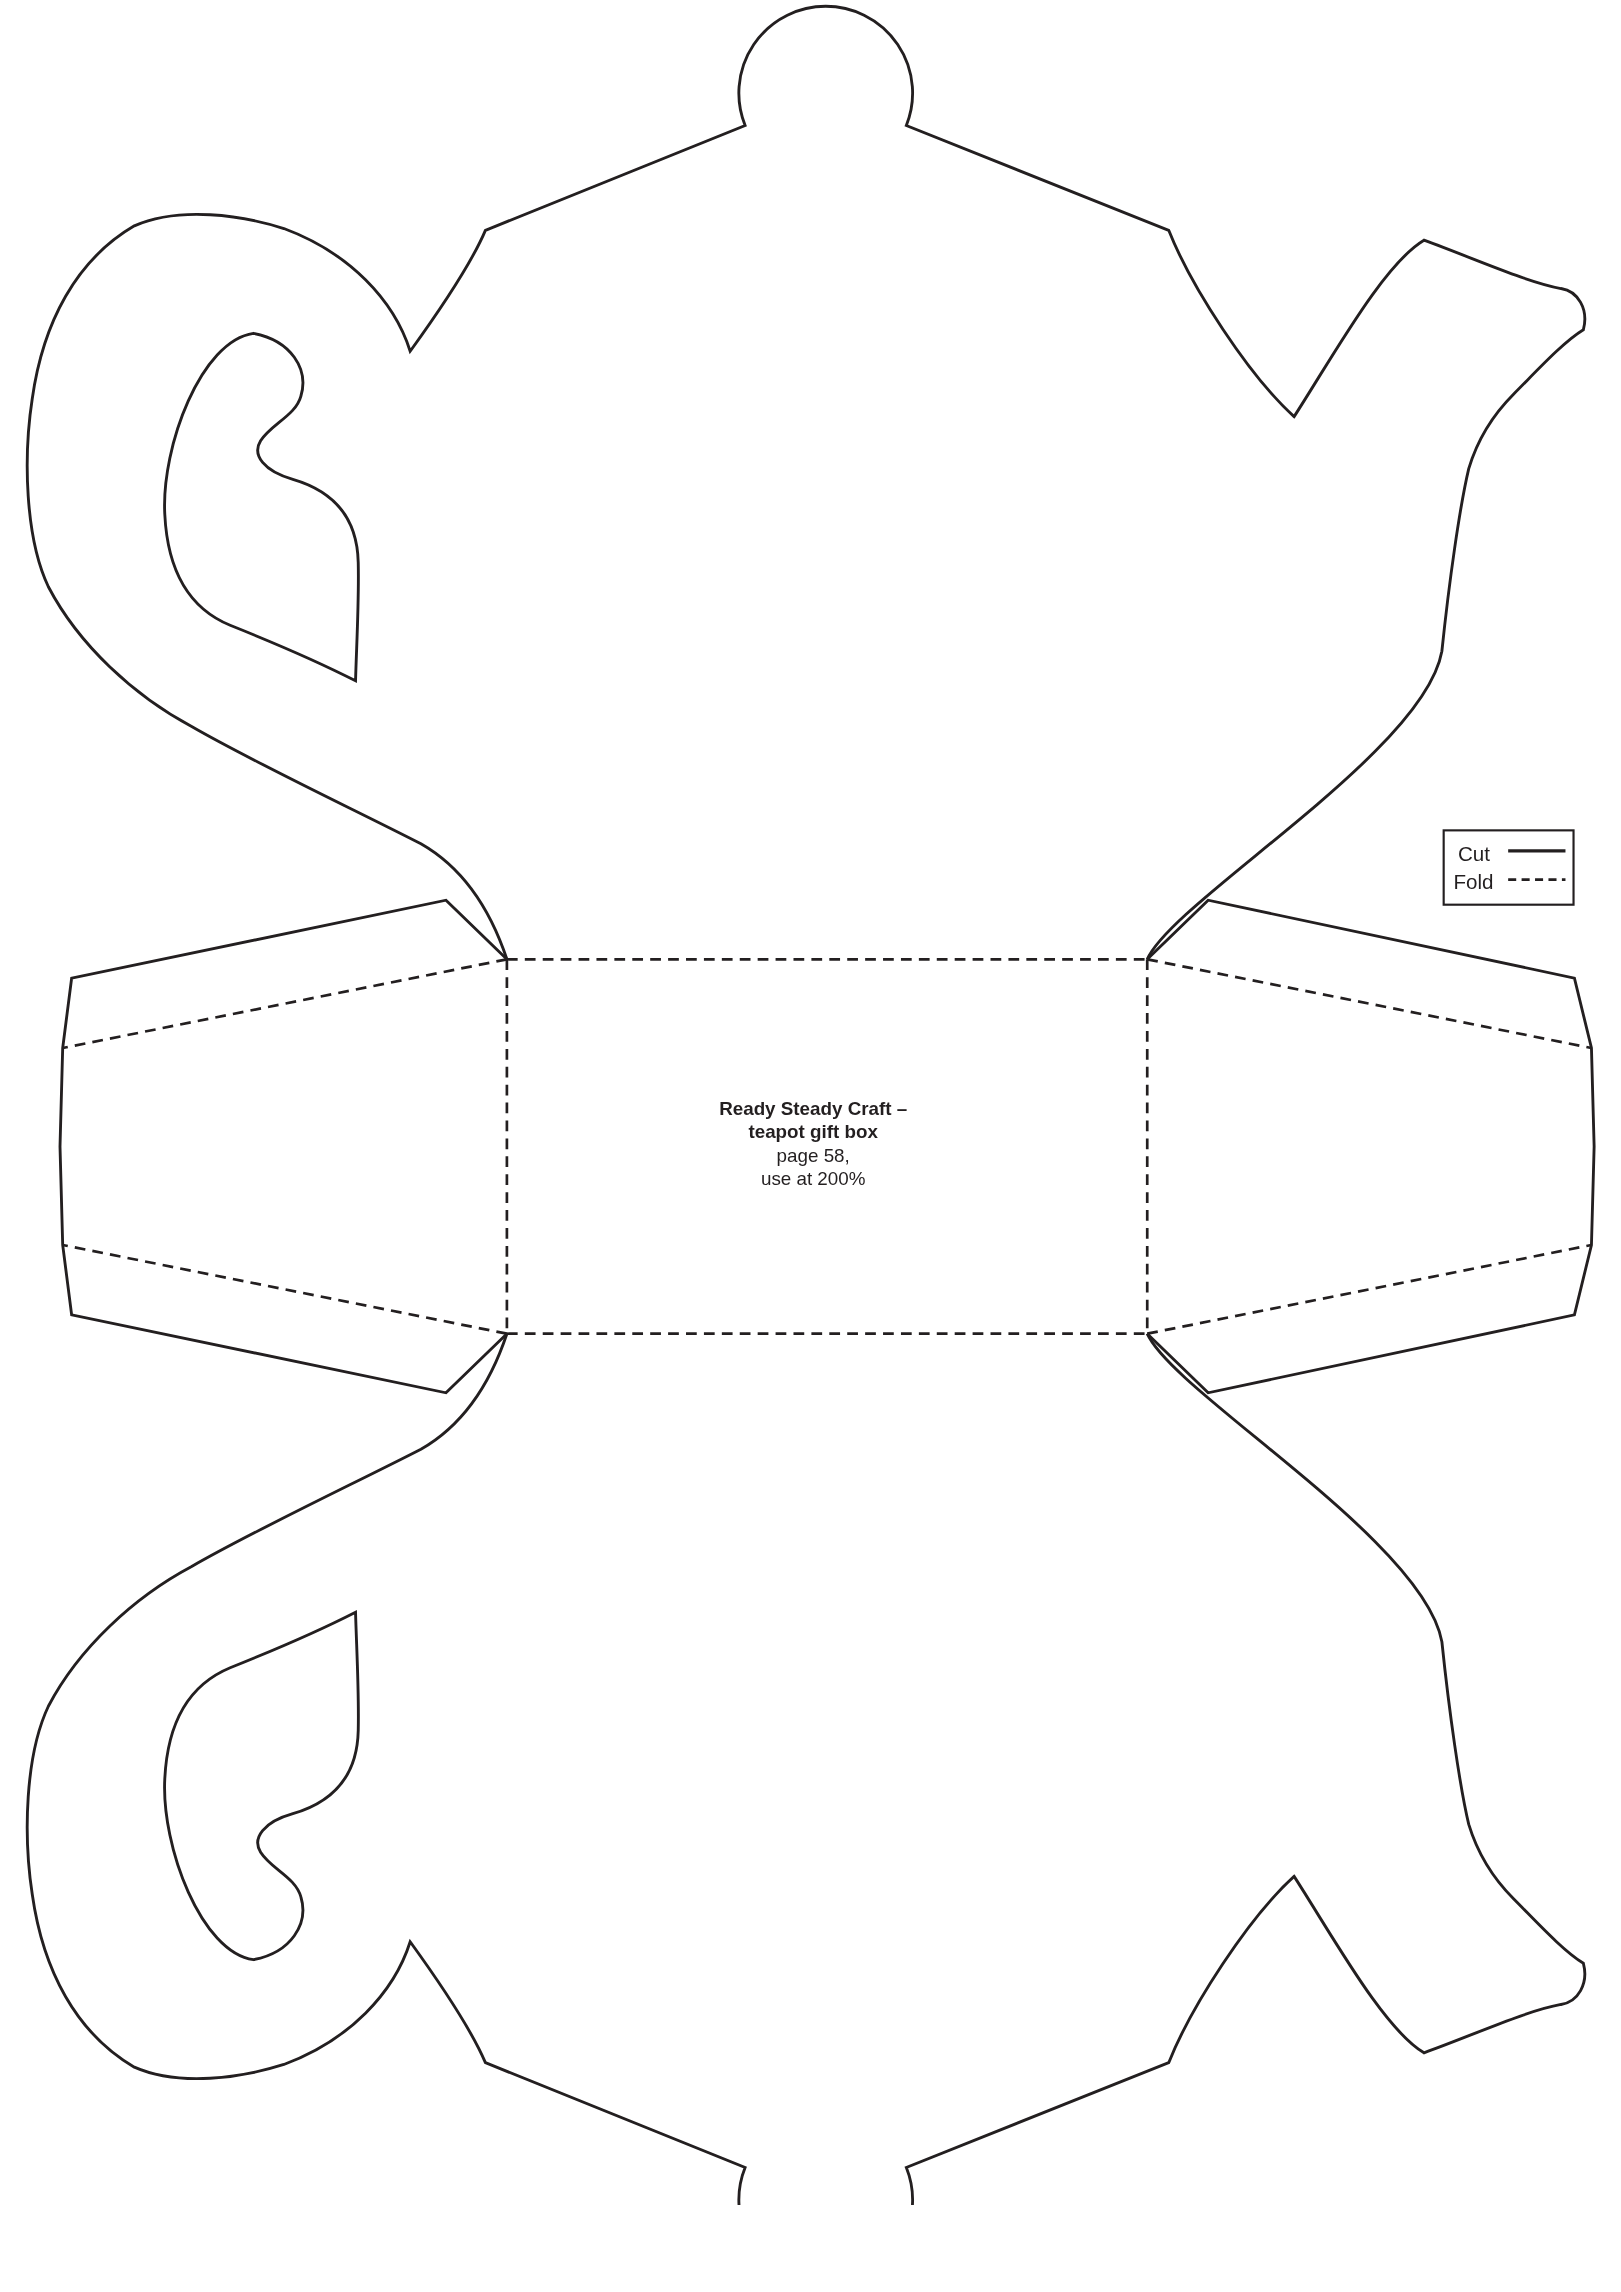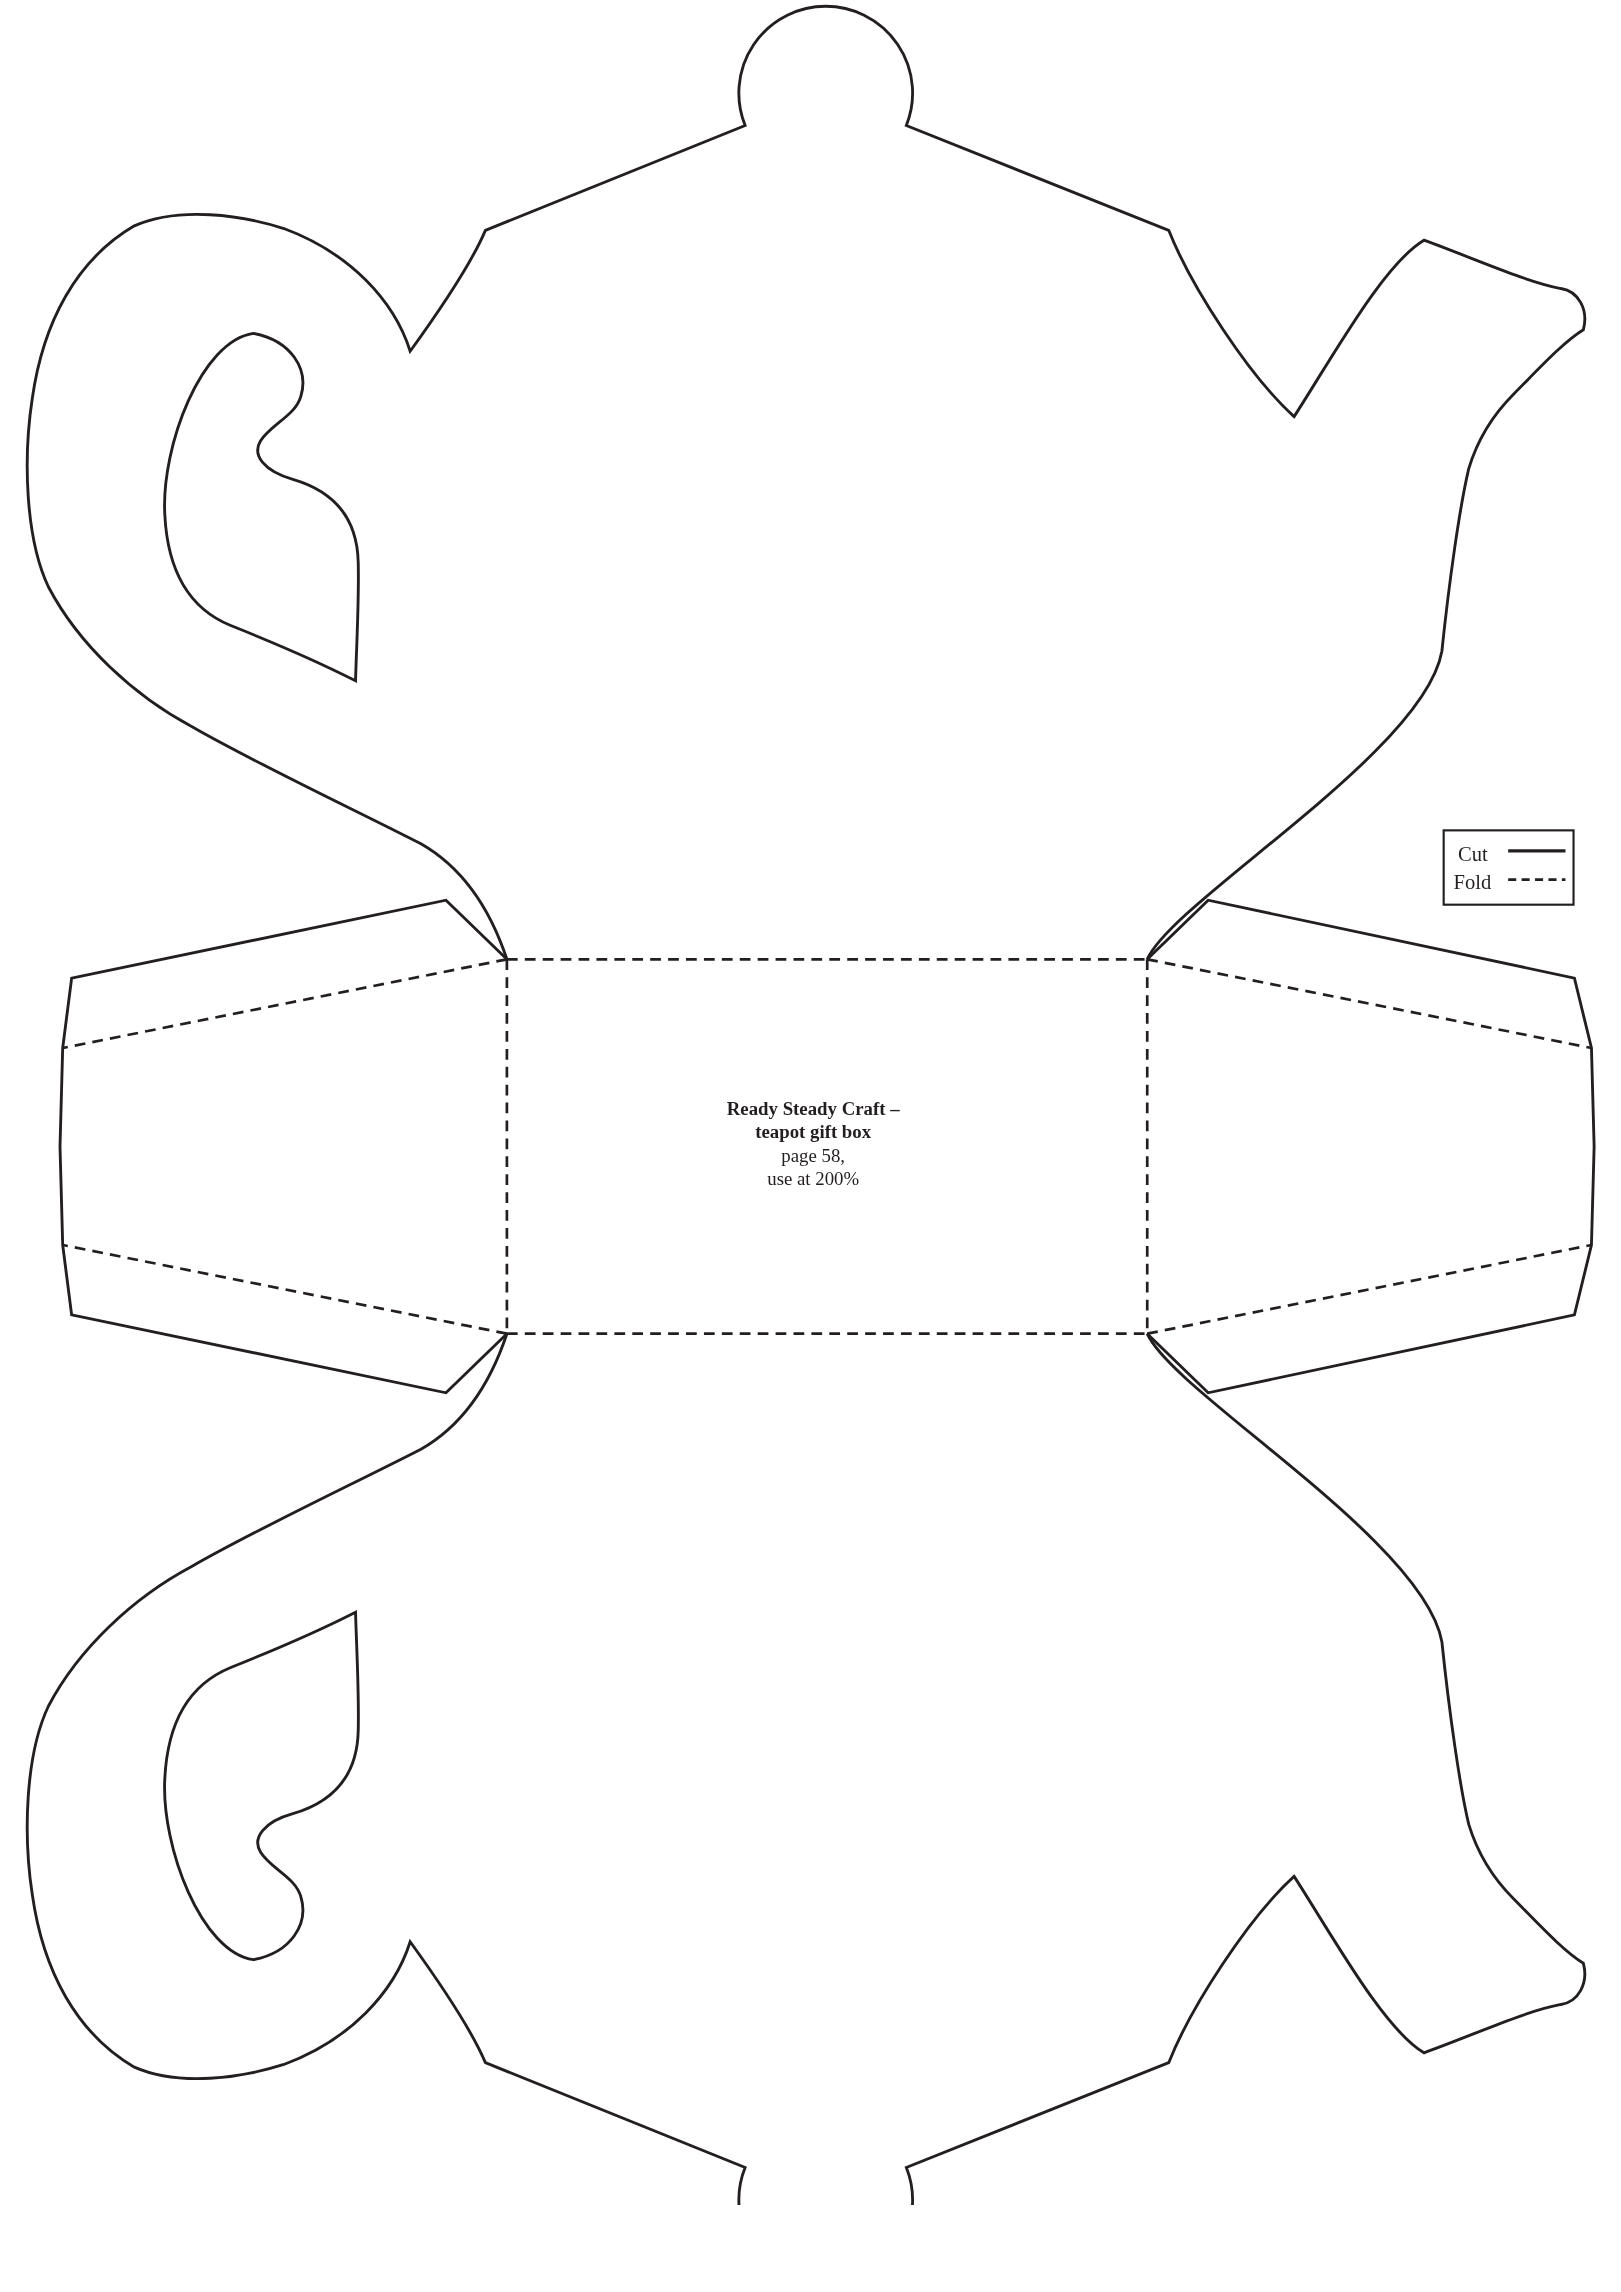--- a/index.html
+++ b/index.html
@@ -4,21 +4,21 @@
 <style>
   :root { --ink: #231f20; --paper: #ffffff; }
   * { margin: 0; padding: 0; box-sizing: border-box; }
   html, body { background: var(--paper); }
   .page {
     position: relative;
     width: 1621px;
     height: 2205px;
     background: var(--paper);
     overflow: hidden;
-    font-family: Liberation Serif, serif;
+    font-family: Liberation Sans, sans-serif;
   }
   svg.template { position: absolute; inset: 0; display: block; }
 
   .cut {
     fill: none;
     stroke: var(--ink);
     stroke-width: 3.2;
     stroke-linejoin: miter;
     stroke-linecap: butt;
   }

